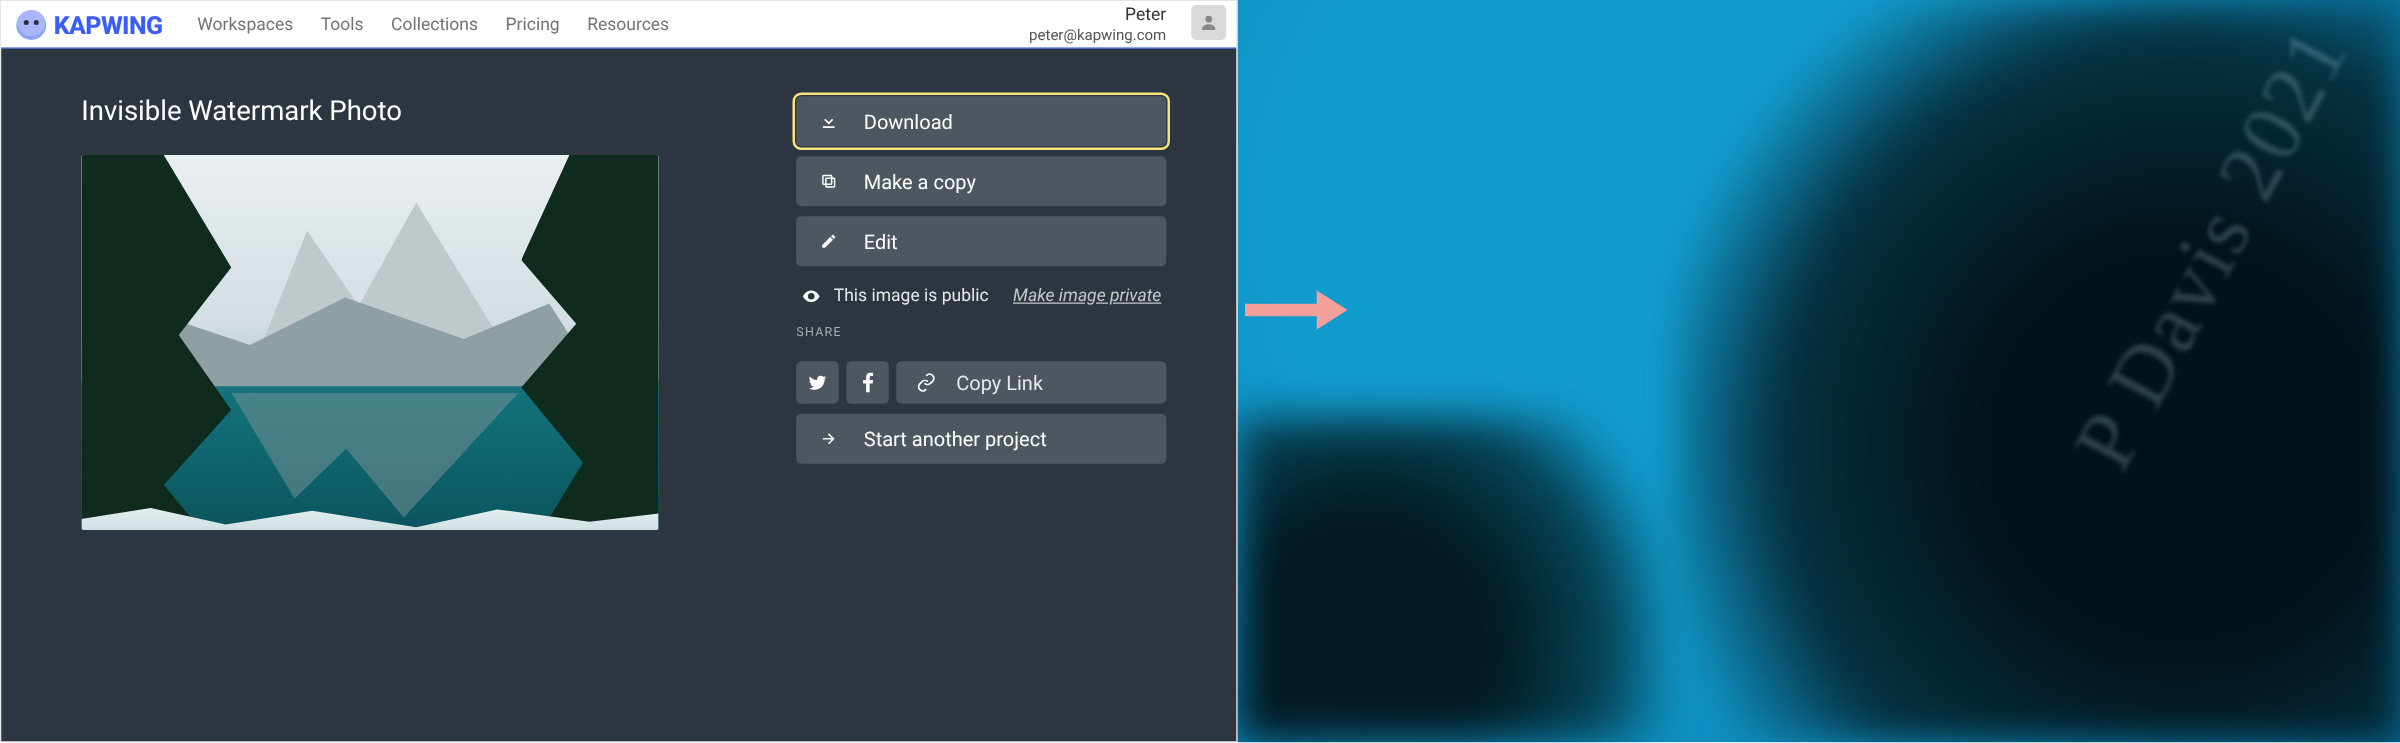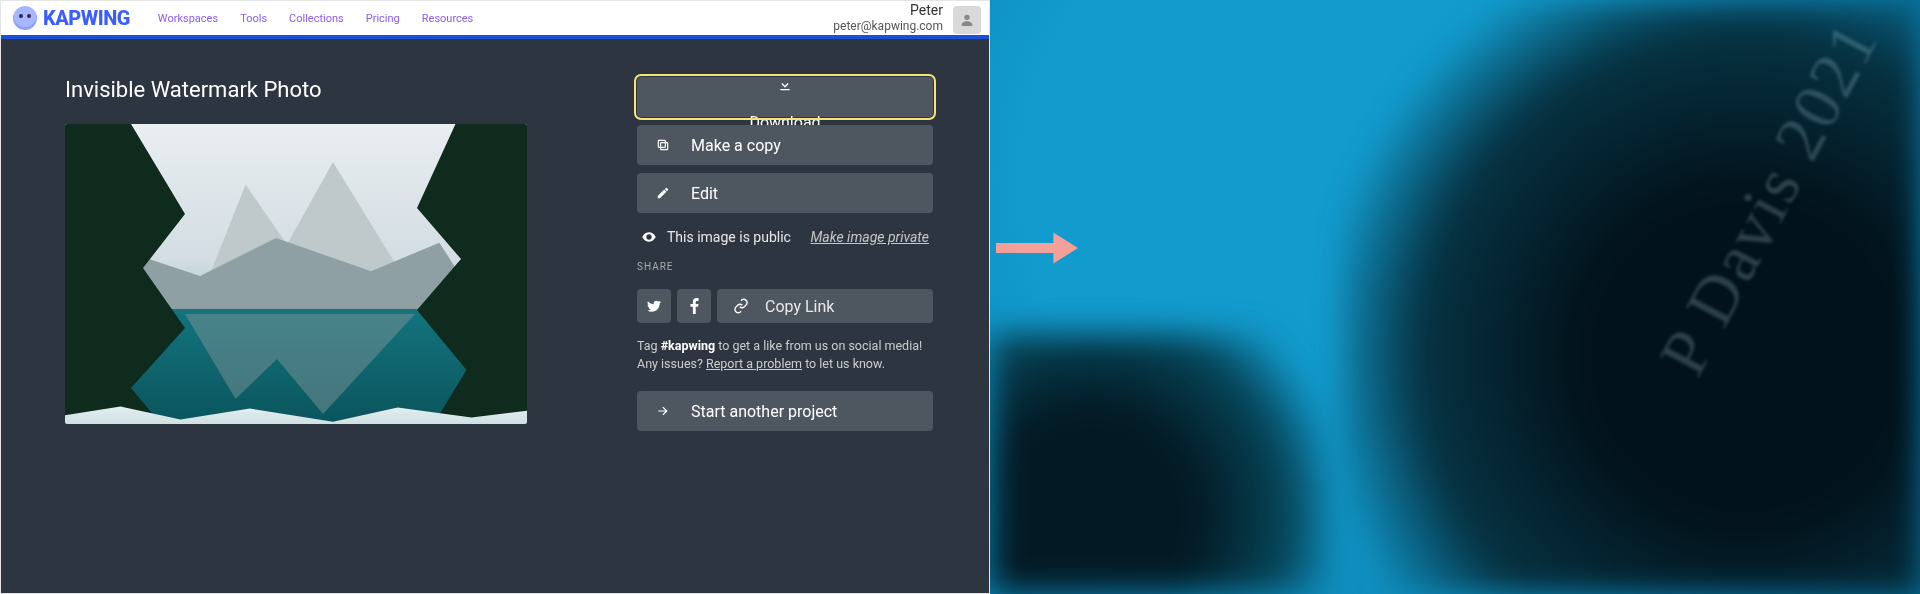--- a/index.html
+++ b/index.html
@@ -3,28 +3,28 @@
 <meta charset="utf-8">
 <style>
   * { box-sizing: border-box; margin: 0; padding: 0; }
   body { font-family: -apple-system, BlinkMacSystemFont, "Segoe UI", Roboto, Helvetica, Arial, sans-serif; background: #fff; }
   .stage { width: 1920px; height: 594px; position: relative; display: flex; }
   .app  { width: 990px; height: 100%; background: #fff; display: flex; flex-direction: column; border: 1px solid #e5e5e5; }
   .zoom-panel { width: 930px; height: 594px; position: relative; overflow: hidden; }
   .arrow { position: absolute; left: 996px; top: 226px; width: 82px; height: 44px; z-index: 50; }
 
   
-  .header { height: 38px; display: flex; align-items: center; padding: 0 8px 0 12px; background: #fff; border-bottom: 4px solid #1d4ed8; }
+  .header { height: 38px; display: flex; align-items: center; padding: 0 8px 0 12px; background: #fff; border-bottom: 1px solid #1d4ed8; }
   .logo { display: flex; align-items: center; gap: 6px; font-weight: 800; color: #3a5dff; font-size: 20px; letter-spacing: -0.5px; }
   .logo .cat { width: 24px; height: 24px; border-radius: 50%; background: radial-gradient(circle at 50% 40%, #a8b6ff 0 60%, #8ea1ff 61% 100%); position: relative; }
   .logo .cat:before, .logo .cat:after { content: ""; position: absolute; top: 8px; width: 4px; height: 4px; background: #2b2b3b; border-radius: 50%; }
   .logo .cat:before { left: 6px; } .logo .cat:after { right: 6px; }
   .nav { display: flex; gap: 22px; margin-left: 28px; }
-  .nav a { color: #8b5cf6; font-size: 11px; text-decoration: none; cursor: pointer; }
-  .acct { margin-left: auto; display: flex; align-items: flex-end; gap: 10px; }
+  .nav a { color: #737373; font-size: 14px; text-decoration: none; cursor: pointer; }
+  .acct { margin-left: auto; display: flex; align-items: flex-start; gap: 20px; }
   .acct .text { text-align: right; font-size: 12px; line-height: 1.2; color: #555; }
   .acct .text .name { font-size: 14px; color: #333; }
   .avatar { width: 28px; height: 28px; background: #d9d9d9; border-radius: 4px; display:flex; align-items:center; justify-content:center; }
 
   
   .canvas { flex: 1; background: #2d3640; padding: 38px 56px 30px 64px; display: flex; gap: 110px; color: #e8e8e8; }
   .left-col { width: 462px; }
   .title { font-size: 22px; font-weight: 400; margin-bottom: 22px; color: #fff; }
 
   .thumb { width: 462px; height: 300px; border-radius: 2px; overflow:hidden; position:relative; }
@@ -33,21 +33,21 @@
   .mount2{ position:absolute; left:40px; top:95px; width:380px; height:95px; background:#8fa0a5; clip-path: polygon(0% 100%, 10% 40%, 25% 60%, 45% 20%, 70% 55%, 88% 25%, 100% 100%); }
   .treesL{ position:absolute; left:0; top:0; width:120px; height:300px; background:#0e2b1e; clip-path: polygon(0 0, 55% 0, 100% 30%, 65% 48%, 100% 68%, 55% 88%, 80% 100%, 0 100%);}
   .treesR{ position:absolute; right:0; top:0; width:110px; height:300px; background:#0e2b1e; clip-path: polygon(100% 0, 35% 0, 0 28%, 40% 45%, 0 62%, 45% 82%, 15% 100%, 100% 100%);}
   .reflect{position:absolute; left:0; right:0; bottom:0; height:115px; background:linear-gradient(#0b6f79, #0a5058); opacity:.9;}
   .reflMts{position:absolute; left:120px; bottom:10px; width:230px; height:100px; background:#7e9398; opacity:.5; clip-path: polygon(0 0, 22% 85%, 40% 45%, 60% 100%, 80% 50%, 100% 0);}
   .snow  { position:absolute; left:0; bottom:0; width:100%; height:22px; background:linear-gradient(#e9f2f4, #cfe0e3); clip-path:polygon(0 60%, 12% 20%, 25% 80%, 40% 30%, 58% 90%, 72% 25%, 88% 70%, 100% 40%, 100% 100%, 0 100%);}
   
   
   .right-col { width: 298px; display:flex; flex-direction:column; }
   .btn { display:flex; align-items:center; gap:20px; height:40px; background:#4e575f; border-radius:4px; padding:0 18px; font-size:16px; color:#fff; cursor:pointer; margin-bottom:8px; }
-  .btn.primary { outline: 2px solid #f8e27a; outline-offset: 1px; flex-direction: column; }
+  .btn.primary { outline: 2px solid #f8e27a; outline-offset: 1px; }
   .ic { width:16px; height:16px; display:inline-flex; align-items:center; justify-content:center; flex:0 0 16px; }
   .vis-row { display:flex; align-items:center; gap:10px; padding:8px 4px 16px 4px; font-size:14px;}
   .vis-row .status { font-weight:400; }
   .vis-row .link   { margin-left:auto; font-style:italic; color:#c7c7c7; text-decoration:underline; cursor:pointer; font-size:14px; }
   .share-lbl { font-size:10px; letter-spacing:1px; color:#aaa; margin-bottom:17px; }
   .share-row { display:flex; gap:6px; margin-bottom:8px; }
   .sq { width:34px; height:34px; background:#4e575f; border-radius:4px; display:flex; align-items:center; justify-content:center; cursor:pointer; }
   .copy { flex:1; background:#4e575f; border-radius:4px; display:flex; align-items:center; gap:16px; padding:0 16px; cursor:pointer; }
   .tag-text { font-size:12.5px; line-height:1.45; color:#ccc; margin:6px 0 18px 0; }
   .tag-text b { color:#fff; }
@@ -164,23 +164,20 @@
               <svg width="16" height="16" viewBox="0 0 24 24" fill="none" stroke="#fff" stroke-width="2">
                   <path d="M10 13a5 5 0 0 0 7 0l3-3a5 5 0 0 0-7-7l-1 1"></path>
                   <path d="M14 11a5 5 0 0 0-7 0l-3 3a5 5 0 0 0 7 7l1-1"></path>
                 </svg>
             </span>
             <span>Copy Link</span>
           </div>
         </div>
 
 
-        <div class="tag-text">
-          <span>Tag </span><b>#kapwing</b><span> to get a like from us on social media! Any issues? </span><span class="u">Report a problem</span><span> to let us know.</span>
-        </div>
 
         <div class="btn">
           <span class="ic">
             <svg width="14" height="14" viewBox="0 0 24 24" fill="#fff">
                 <path d="M4 11h12l-5-5 1.4-1.4L20 12l-7.6 7.4L11 18l5-5H4z"></path>
               </svg>
           </span>
           <span>Start another project</span>
         </div>
       </div>

